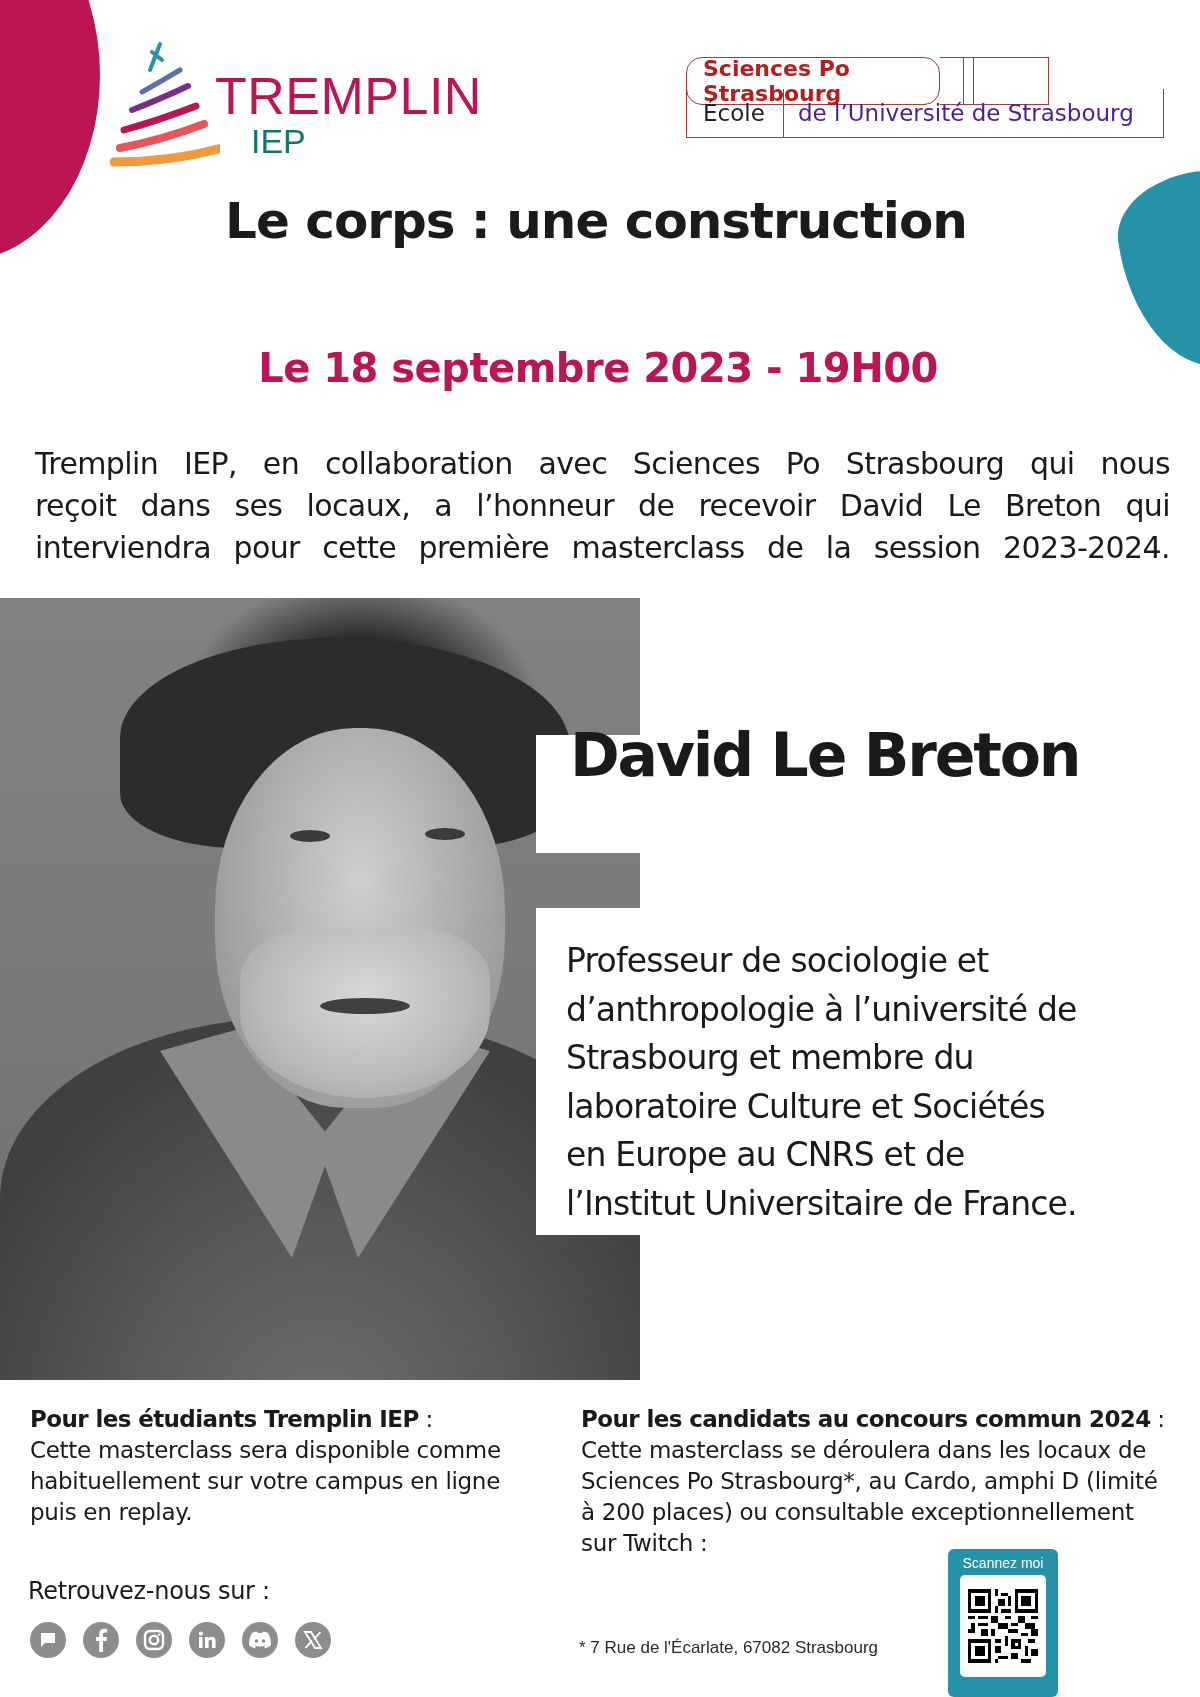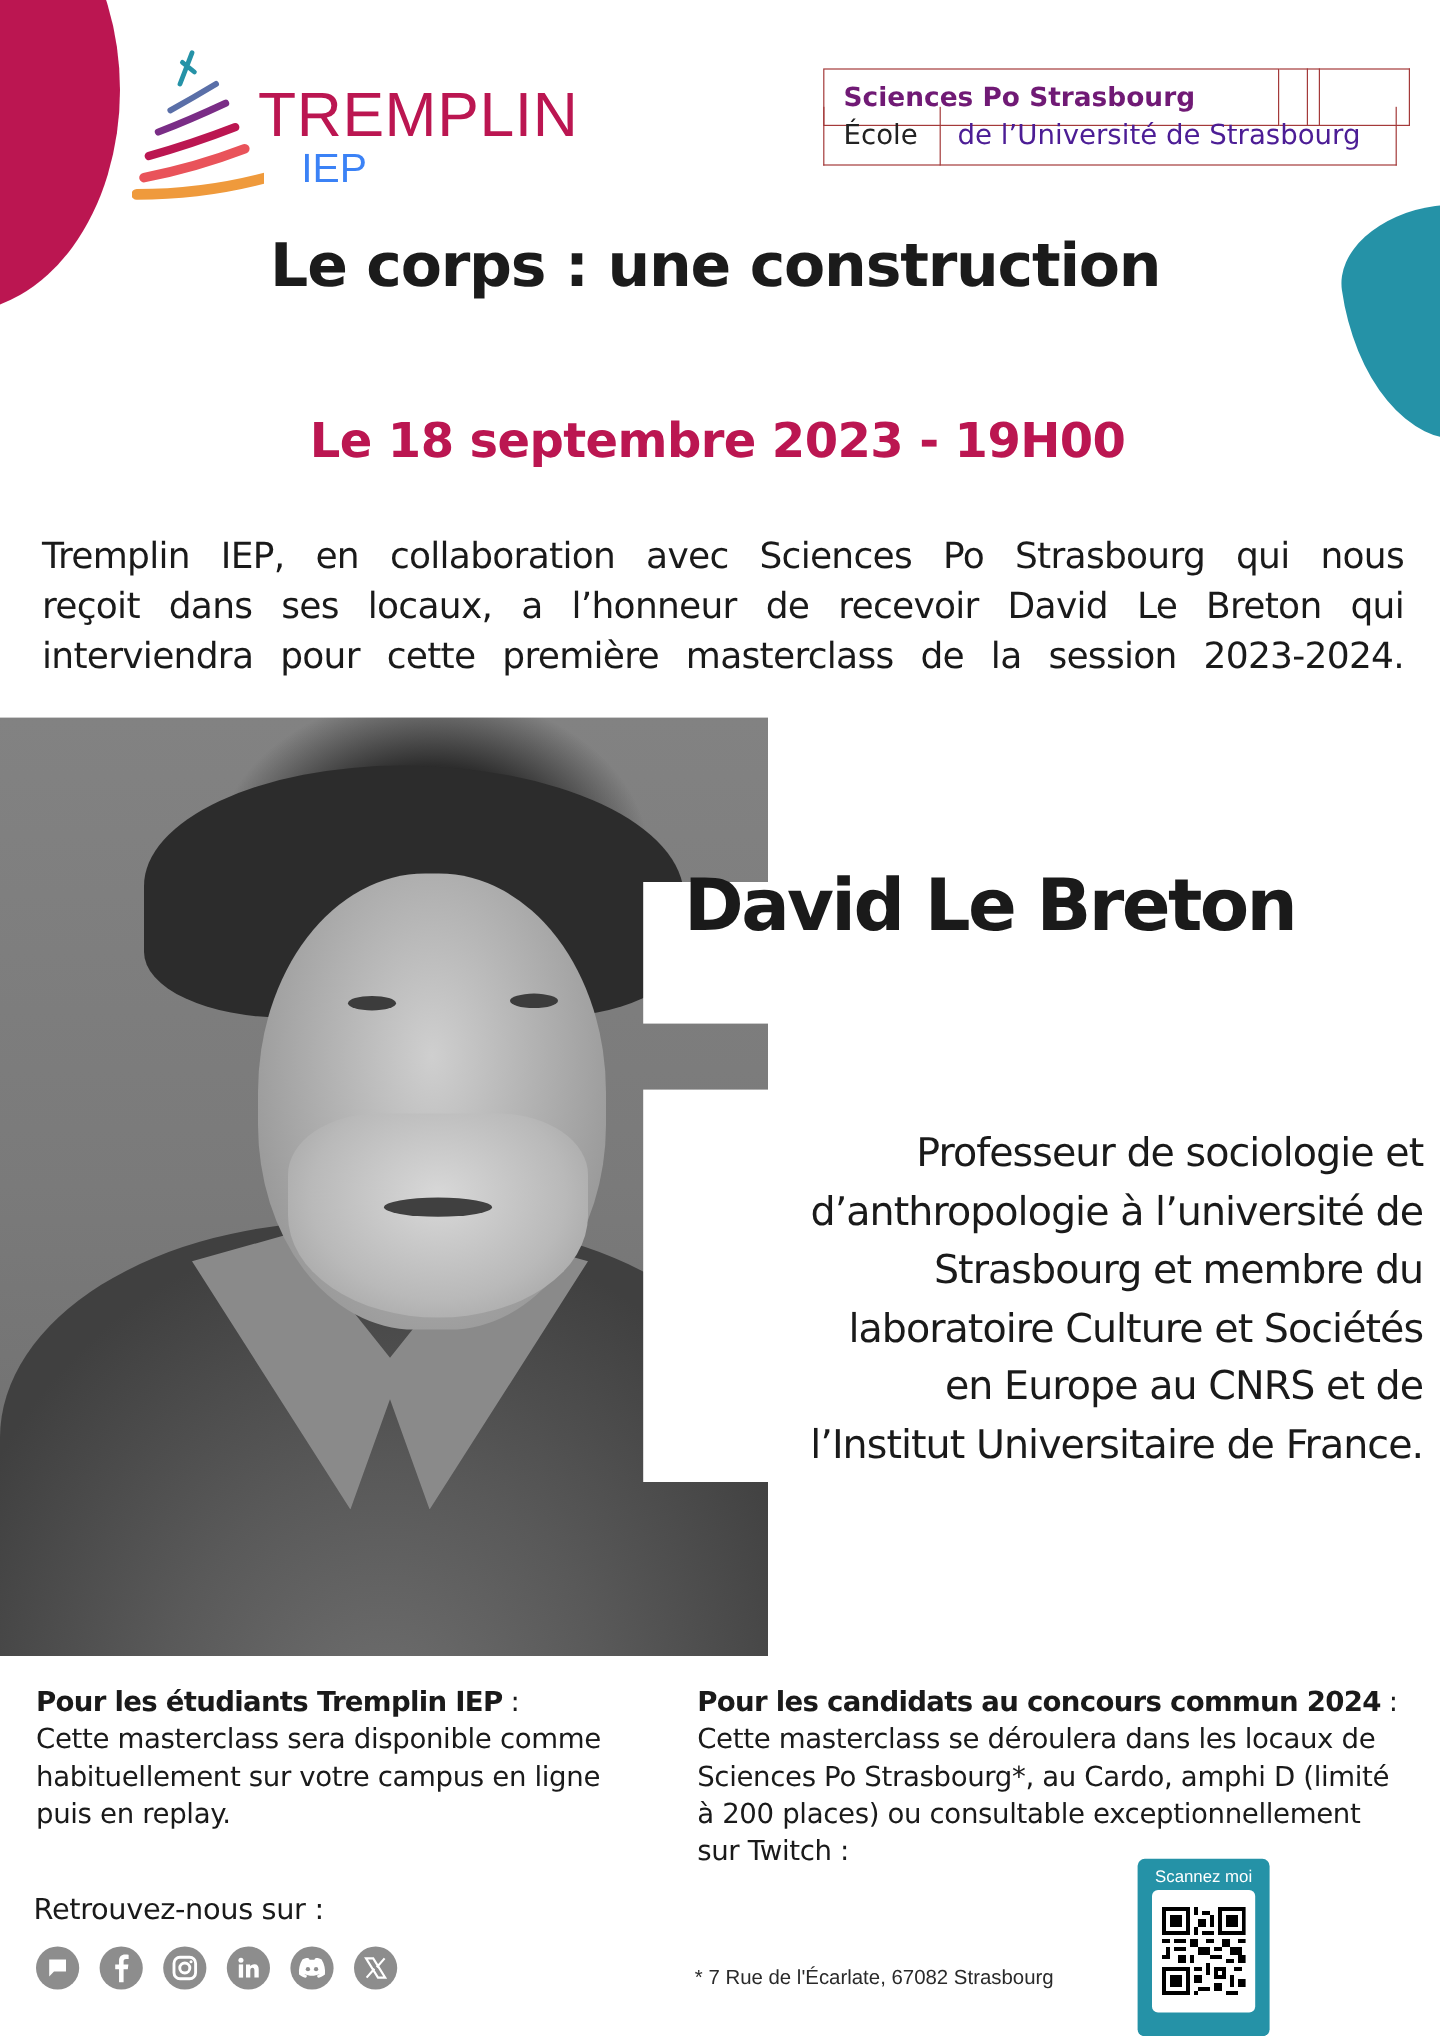--- a/index.html
+++ b/index.html
@@ -6,27 +6,27 @@
   html, body { width: 1200px; height: 1697px; background: #ffffff; overflow: hidden; }
   body { position: relative; font-family: "DejaVu Sans", "Liberation Sans", sans-serif; color: #1a1a1a; }
 
   .blob-left { position: absolute; left: -170px; top: -110px; width: 270px; height: 370px; background: #bb1651; border-radius: 50%; }
   .blob-right { position: absolute; left: 1123px; top: 173px; width: 140px; height: 195px; background: #2592a7;
                 border-radius: 62% 38% 40% 60% / 30% 25% 75% 70%; transform: rotate(-8deg); }
 
   .logo { position: absolute; left: 110px; top: 40px; width: 380px; height: 130px; }
   .logo svg { position: absolute; left: 0; top: 0; }
   .logo-word { position: absolute; left: 105px; top: 30px; font-family: "Liberation Sans", sans-serif; font-size: 52px; color: #bb1651; letter-spacing: 0.5px; line-height: 1; }
-  .logo-sub { position: absolute; left: 141px; top: 84px; font-family: "Liberation Sans", sans-serif; font-size: 34px; color: #3b82f6; line-height: 1; }
+  .logo-sub { position: absolute; left: 141px; top: 84px; font-family: "Liberation Sans", sans-serif; font-size: 34px; color: #0f766e; line-height: 1; }
 
   .spo { position: absolute; left: 686px; top: 57px; width: 480px; height: 98px; }
   .spo-row1 { position: absolute; left: 0; top: 0; height: 48px; display: flex; }
   .spo-row2 { position: absolute; left: 0; top: 32px; height: 49px; display: flex; text-align: right; }
   .spo-cell { border: 1.5px solid #a43a3a; display: flex; align-items: center; font-family: "DejaVu Sans", sans-serif; }
-  .spo-title { width: 380px; padding-left: 16px; font-weight: bold; font-size: 22px; color: #701a75; }
+  .spo-title { width: 254px; padding-left: 16px; font-weight: bold; font-size: 22px; color: #b91c1c; border-radius: 16px; }
   .spo-bar { width: 24px; border-left: none; }
   .spo-bar2 { width: 10px; border-left: none; }
   .spo-bar3 { width: 75px; border-left: none; }
   .spo-ecole { width: 98px; padding-left: 16px; font-size: 23px; color: #222; border-top: none; }
   .spo-univ { width: 380px; padding-left: 14px; font-size: 23px; color: #4c1d95; border-top: none; border-left: none; }
 
   .title { position: absolute; left: 0; width: 1200px; top: 188px; text-align: center; font-family: "DejaVu Sans", sans-serif; font-weight: bold; font-size: 50px; line-height: 66px; color: #1b1b1b; letter-spacing: -1px; }
   .title .l1 { display: block; margin-left: -8px; }
   .date { position: absolute; left: 0; width: 1200px; top: 345px; text-align: center; font-family: "DejaVu Sans", sans-serif; font-weight: bold; font-size: 40px; color: #bb1651; letter-spacing: -0.5px; margin-left: -2px; }
 
@@ -43,21 +43,21 @@
   .photo .face { position: absolute; left: 215px; top: 130px; width: 290px; height: 380px; background: radial-gradient(ellipse at 50% 40%, #cfcfcf 0%, #a9a9a9 55%, #8a8a8a 100%); border-radius: 48% 48% 45% 45%; }
   .photo .beard { position: absolute; left: 240px; top: 330px; width: 250px; height: 170px; background: radial-gradient(ellipse at 50% 40%, #d8d8d8 0%, #b9b9b9 60%, #9a9a9a 100%); border-radius: 30% 30% 50% 50%; }
   .photo .hair { position: absolute; left: 120px; top: 40px; width: 450px; height: 210px; background: #2c2c2c; border-radius: 55% 60% 30% 30%; }
   .photo .eye { position: absolute; width: 40px; height: 12px; background: #3c3c3c; border-radius: 50%; }
   .photo .mouth { position: absolute; left: 320px; top: 400px; width: 90px; height: 16px; background: #404040; border-radius: 50%; }
 
   .name-box { position: absolute; left: 536px; top: 735px; width: 664px; height: 118px; background: #ffffff; }
   .name { position: absolute; left: 570px; top: 720px; font-family: "DejaVu Sans", sans-serif; font-weight: bold; font-size: 60px; letter-spacing: -2.2px; color: #1a1a1a; line-height: 70px; }
   .bio-box { position: absolute; left: 536px; top: 908px; width: 664px; height: 327px; background: #ffffff; }
   .bio { position: absolute; left: 566px; top: 937px; width: 620px; font-family: "DejaVu Sans", sans-serif; font-size: 33px; line-height: 48.5px; color: #1a1a1a; letter-spacing: -0.8px; }
-  .bio span { display: block; white-space: nowrap; text-align: right; }
+  .bio span { display: block; white-space: nowrap; }
 
   .col-left { position: absolute; left: 30px; top: 1404px; width: 520px; font-family: "DejaVu Sans", sans-serif; font-size: 23px; line-height: 31px; color: #1a1a1a; letter-spacing: -0.3px; }
   .col-right { position: absolute; left: 581px; top: 1404px; width: 610px; font-family: "DejaVu Sans", sans-serif; font-size: 23px; line-height: 31px; color: #1a1a1a; letter-spacing: -0.3px; }
   .col-left .h, .col-right .h { font-weight: bold; display: block; letter-spacing: -0.6px; }
   .col-left .h .colon, .col-right .h .colon { font-weight: normal; }
   .col-left .line, .col-right .line { display: block; white-space: nowrap; }
 
   .social-label { position: absolute; left: 28px; top: 1577px; font-family: "DejaVu Sans", sans-serif; font-size: 24px; color: #1a1a1a; letter-spacing: -0.3px; }
   .socials { position: absolute; left: 30px; top: 1622px; display: flex; gap: 17px; }
   .social { width: 36px; height: 36px; border-radius: 50%; background: #8d8d8d; display: flex; align-items: center; justify-content: center; }

